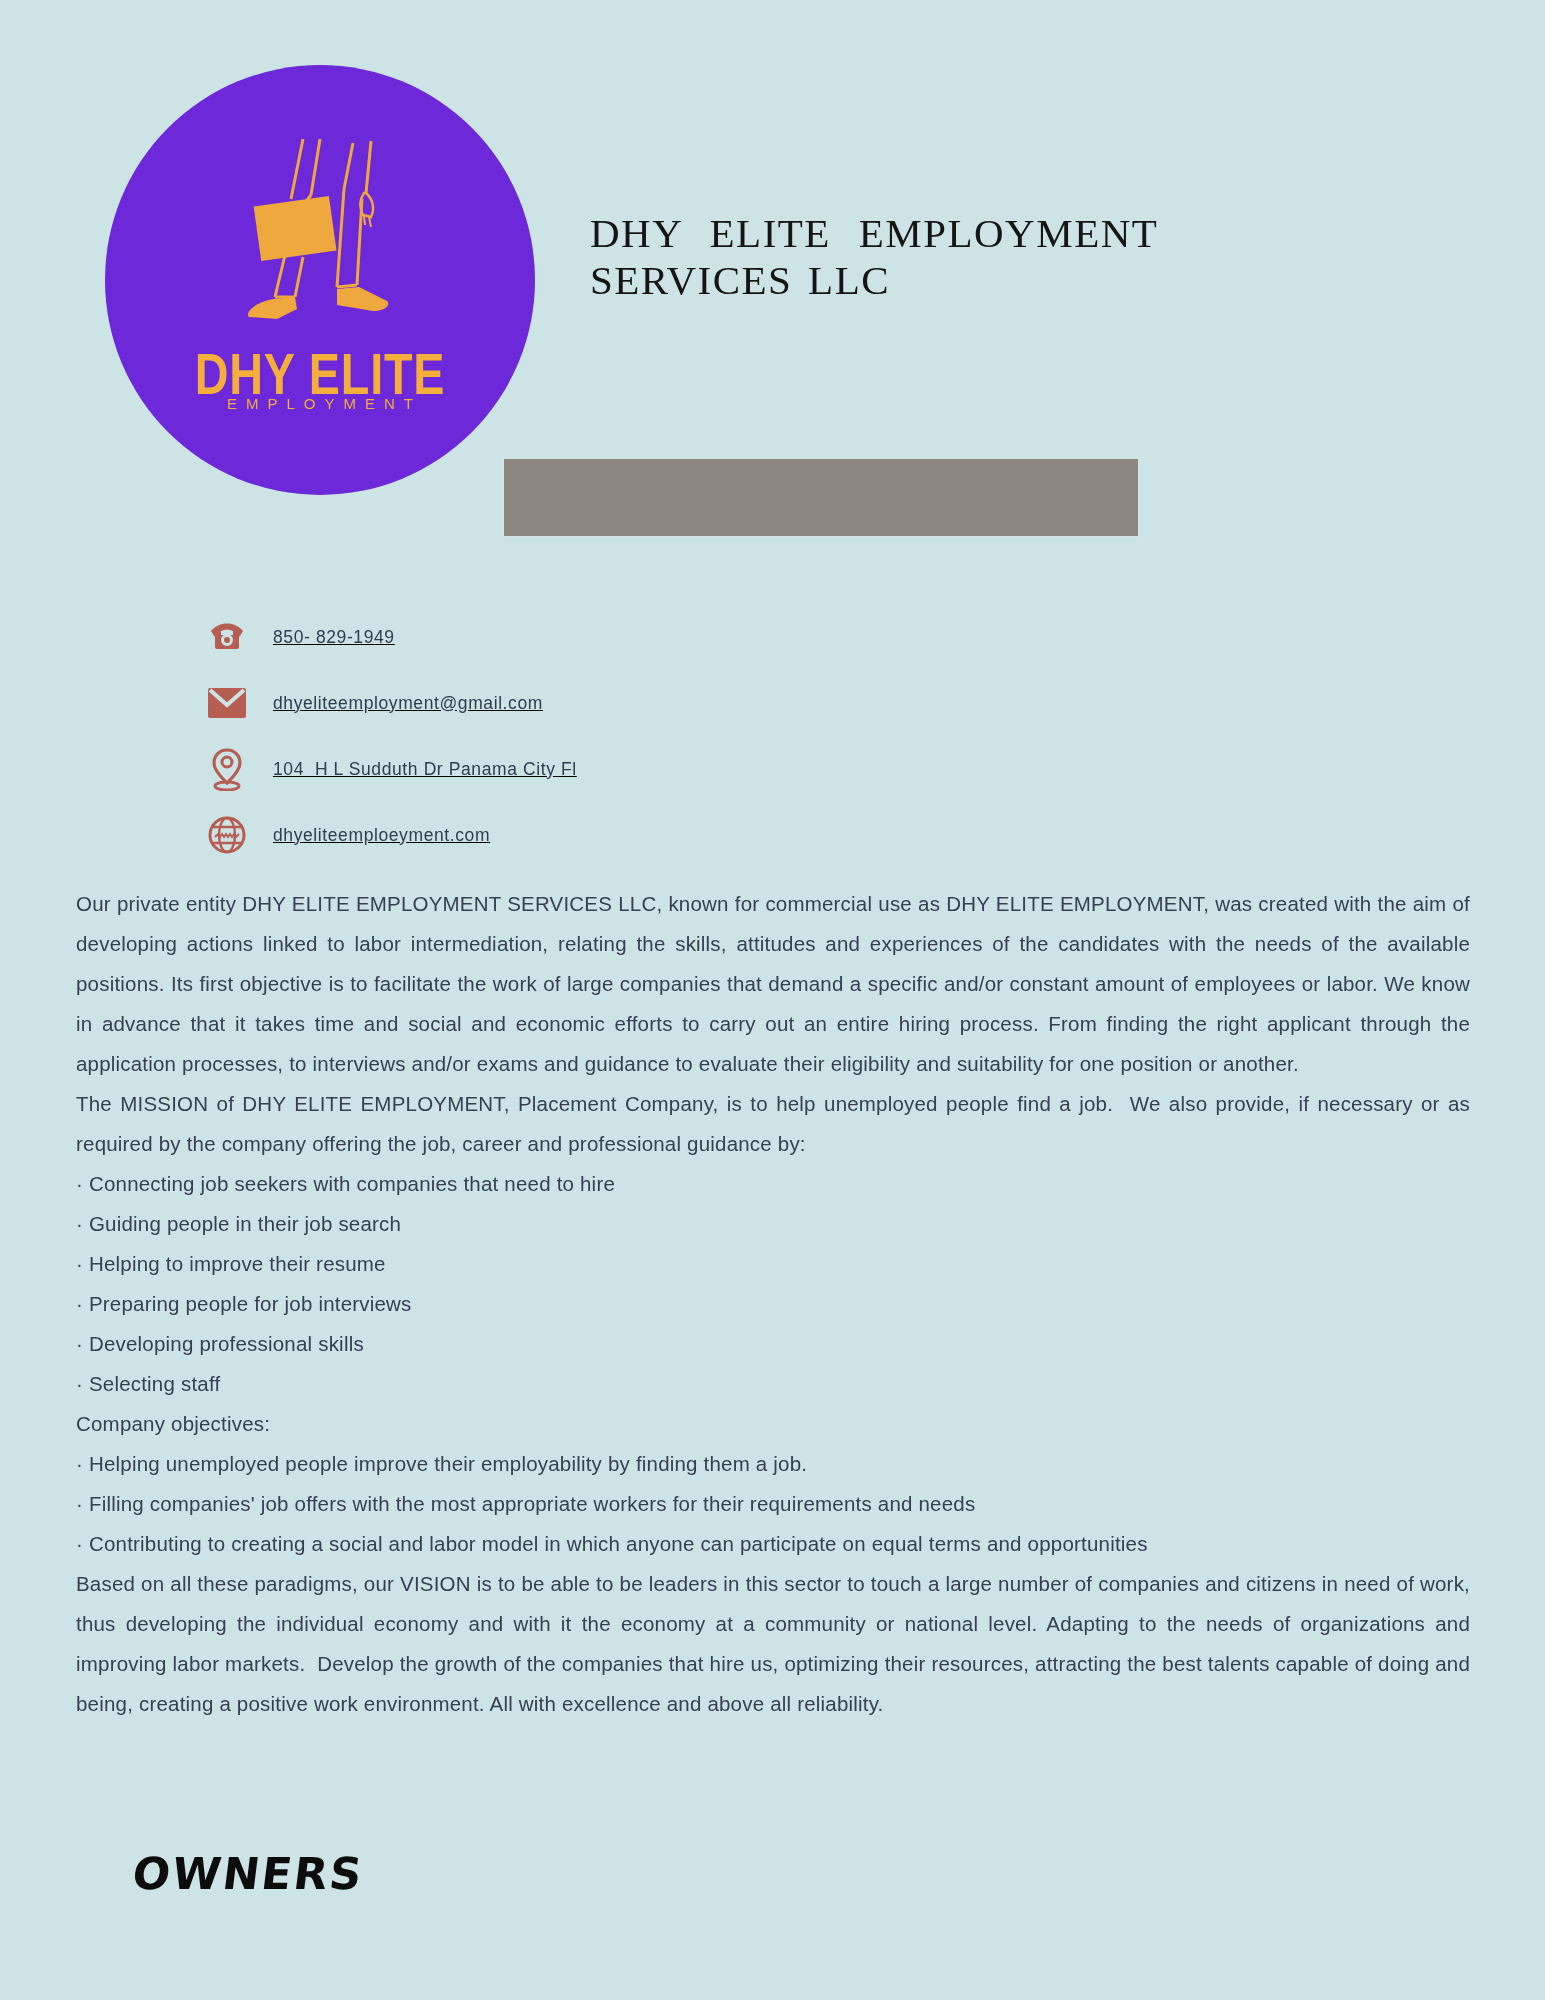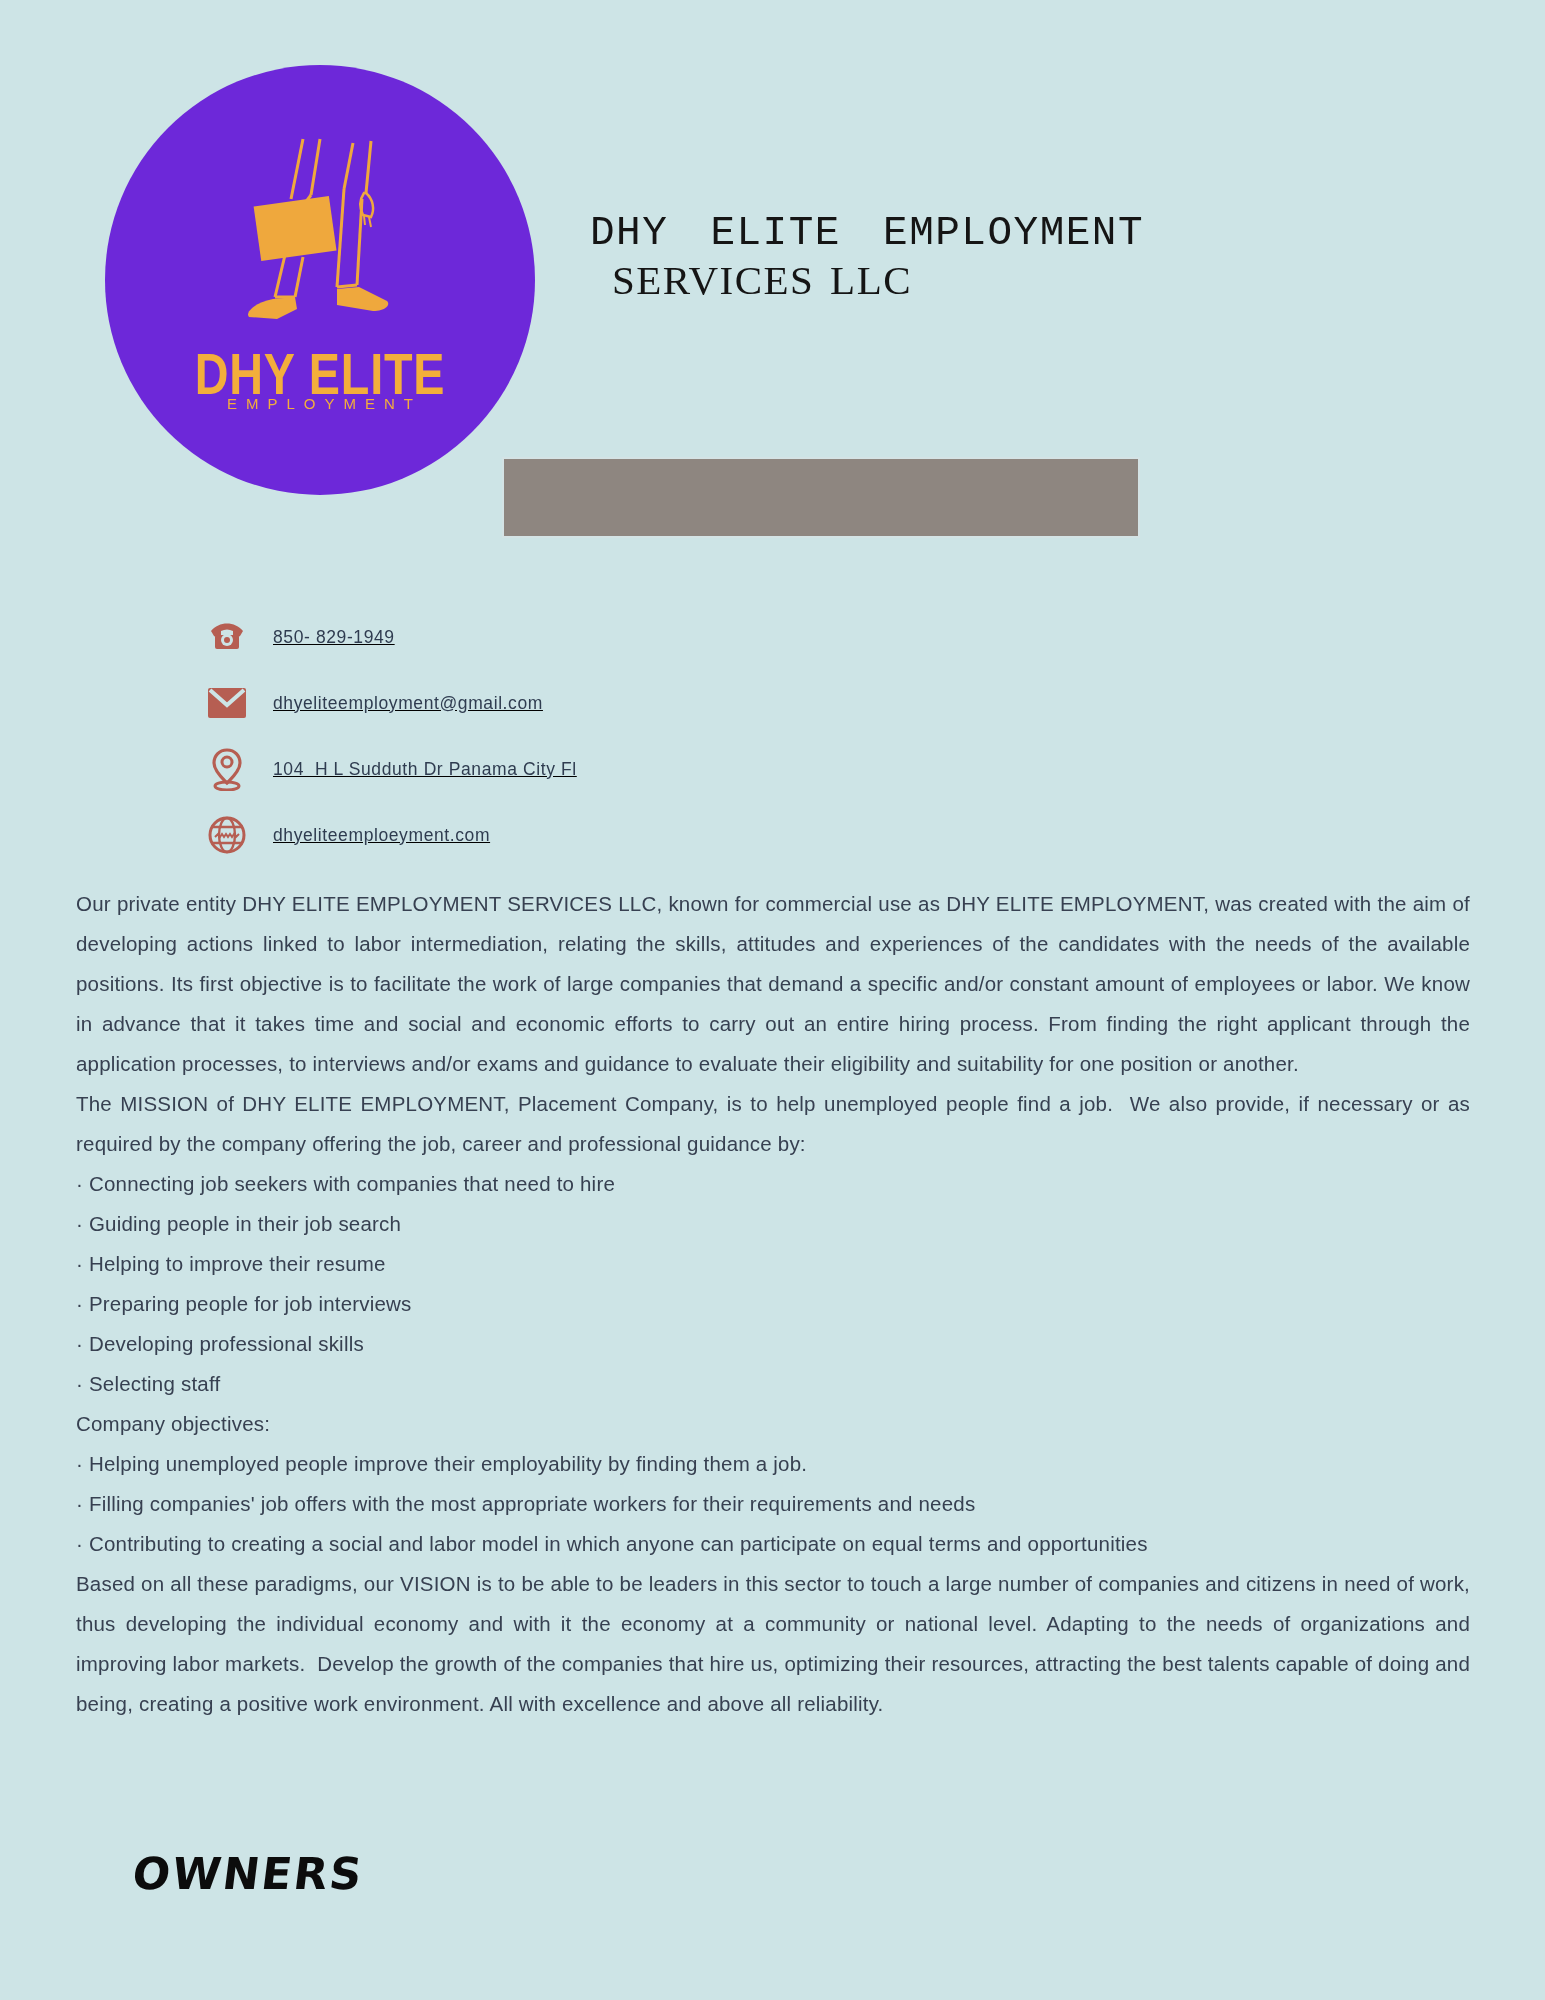--- a/index.html
+++ b/index.html
@@ -53,22 +53,22 @@
   
   .doc-title {
     position: absolute;
     left: 590px; top: 210px;
     font-family: "Liberation Serif", serif;
     font-size: 41px;
     line-height: 47px;
     color: #151515;
     letter-spacing: 1.5px;
   }
-  .doc-title .l1 { word-spacing: 16px; font-family: Liberation Mono, monospace; }
-  .doc-title .l2 { word-spacing: 4px; margin-left: 22px; }
+  .doc-title .l1 { word-spacing: 16px; }
+  .doc-title .l2 { word-spacing: 4px; }
 
   
   .banner-rect {
     position: absolute;
     left: 504px; top: 459px;
     width: 634px; height: 77px;
     background: #8e8680;
     outline: 2px solid rgba(225,225,225,0.35);
   }
 

